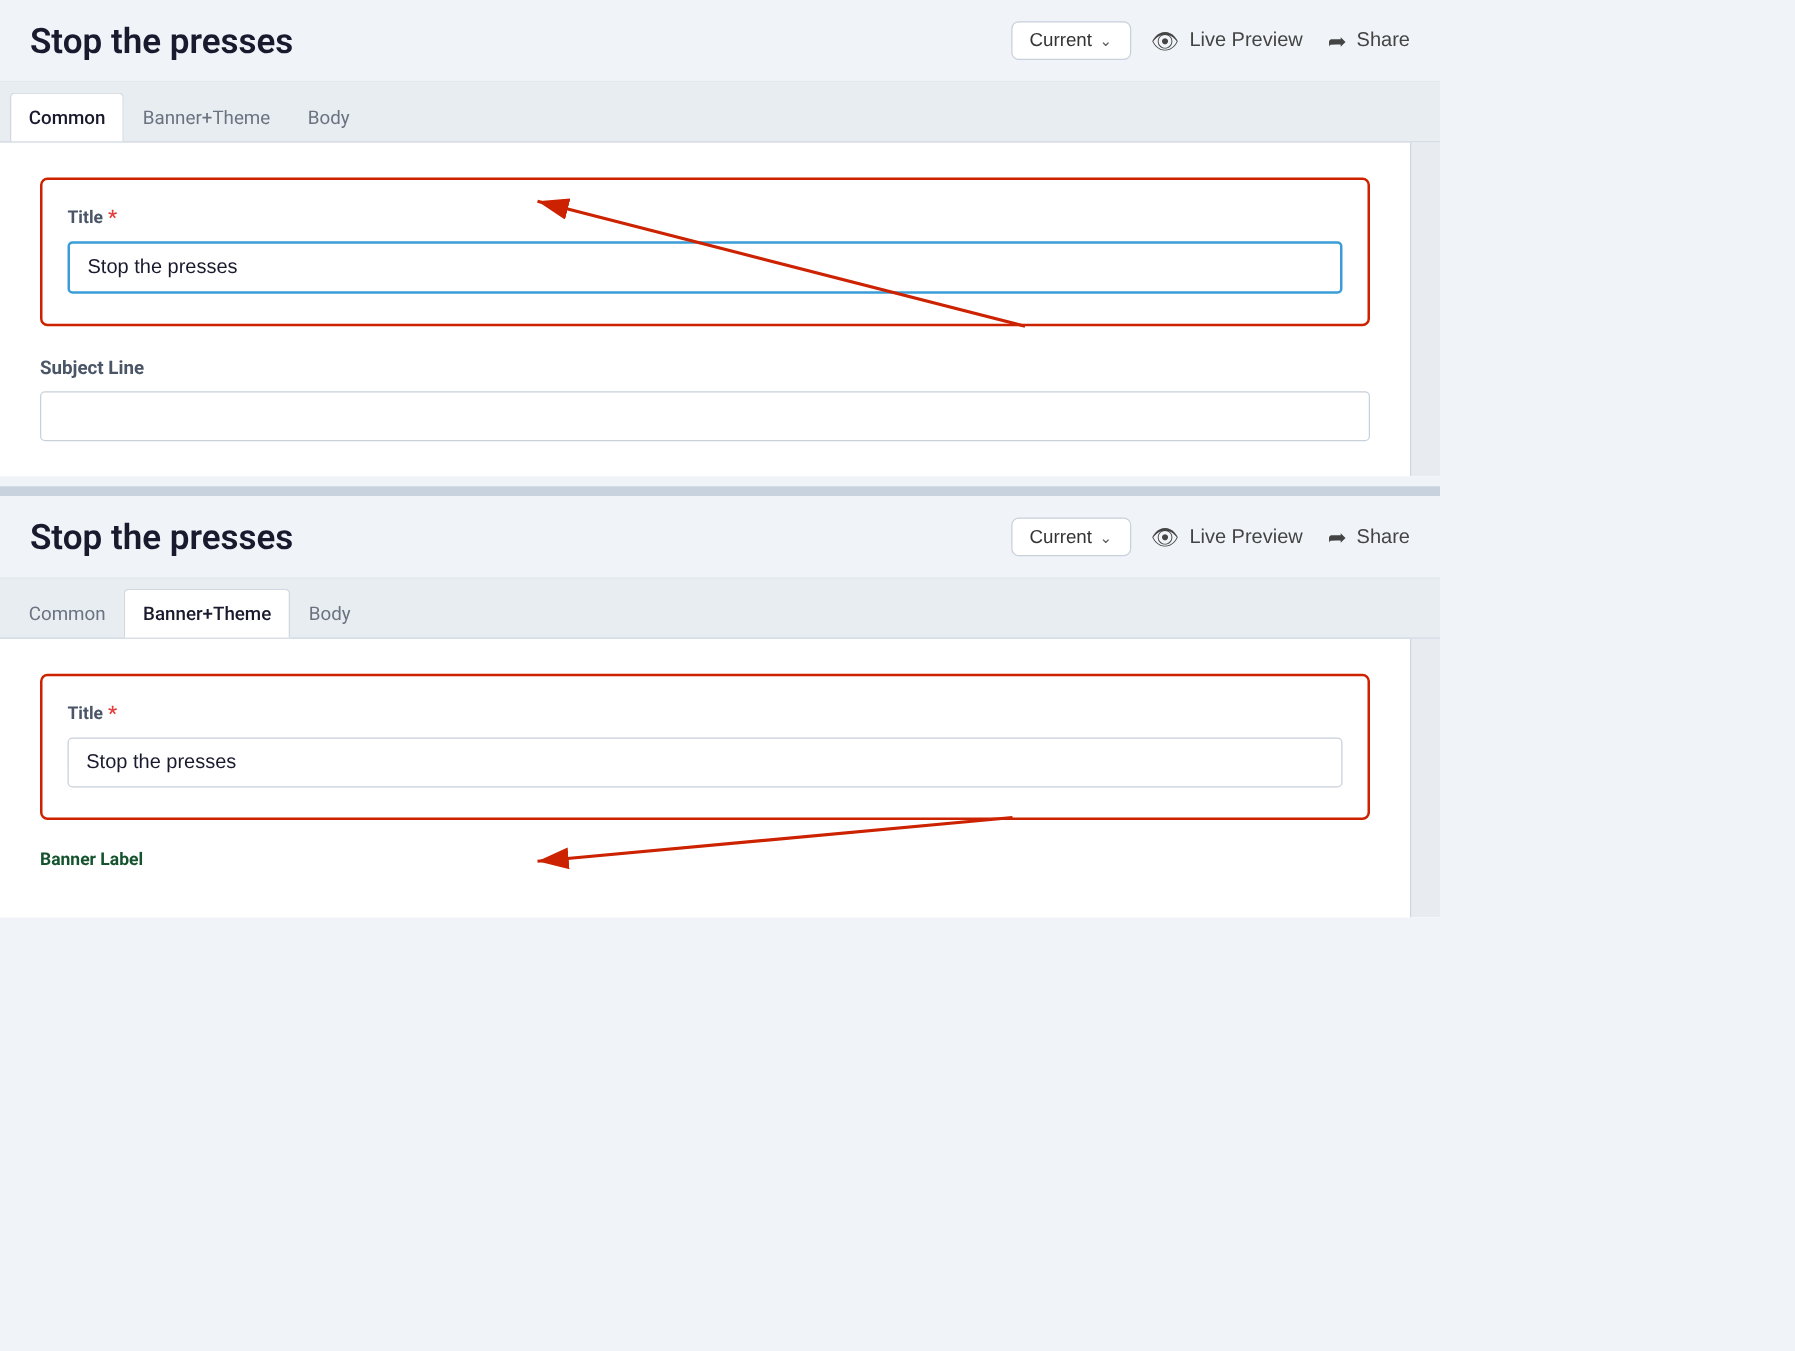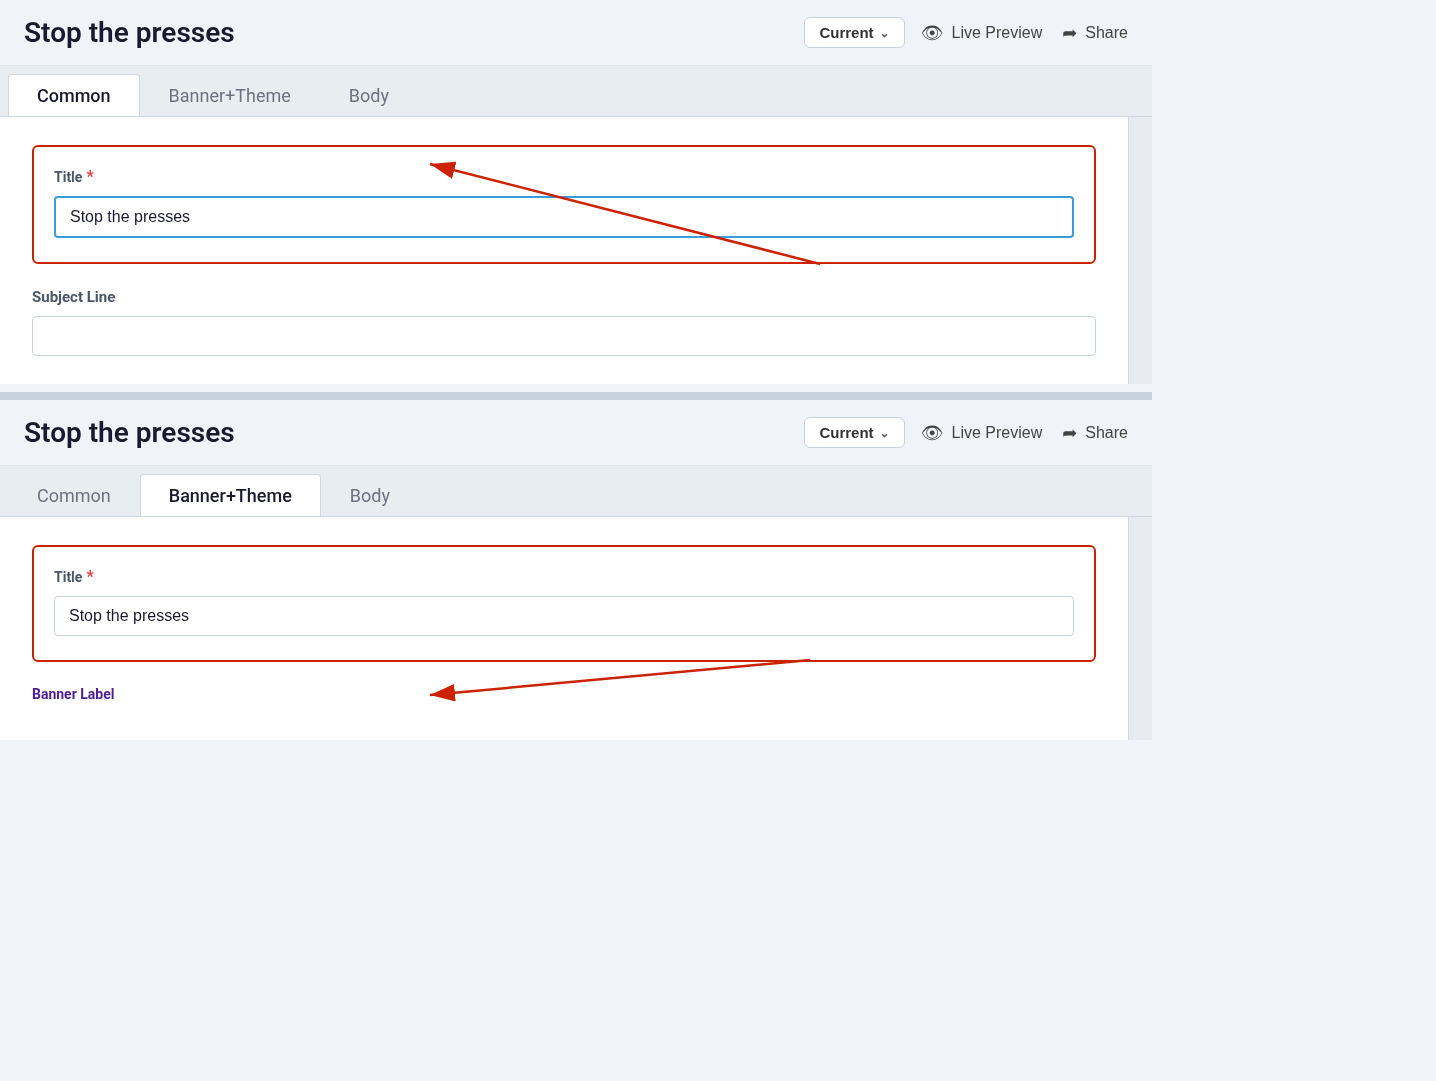--- a/index.html
+++ b/index.html
@@ -36,21 +36,20 @@
       display: flex;
       align-items: center;
       gap: 6px;
       border: 1px solid #c8d0da;
       border-radius: 6px;
       padding: 6px 14px;
       background: white;
       font-size: 15px;
       color: #333;
       cursor: pointer;
-      font-weight: bold;
     }
     .header-actions {
       display: flex;
       align-items: center;
       gap: 20px;
       margin-left: auto;
     }
     .live-preview-btn {
       display: flex;
       align-items: center;
@@ -74,22 +73,22 @@
 
     
     .tab-bar {
       display: flex;
       background: #e8edf2;
       border-bottom: 1px solid #d0d7e0;
       padding-left: 8px;
       padding-top: 8px;
     }
     .tab {
-      padding: 10px 28px;
-      font-size: 18px;
+      padding: 10px 14px;
+      font-size: 15px;
       cursor: pointer;
       border: 1px solid transparent;
       border-bottom: none;
       border-radius: 4px 4px 0 0;
       color: #6b7280;
       background: transparent;
       position: relative;
     }
     .tab.active {
       background: white;
@@ -162,21 +161,21 @@
       overflow: hidden;
     }
 
     
     .banner-section {
       margin-top: 0;
     }
     .banner-label-text {
       font-size: 14px;
       font-weight: 700;
-      color: #4c1d95;
+      color: #14532d;
       margin-bottom: 10px;
     }
 
     
     .content-with-strip {
       display: flex;
       position: relative;
     }
     .main-content {
       flex: 1;

